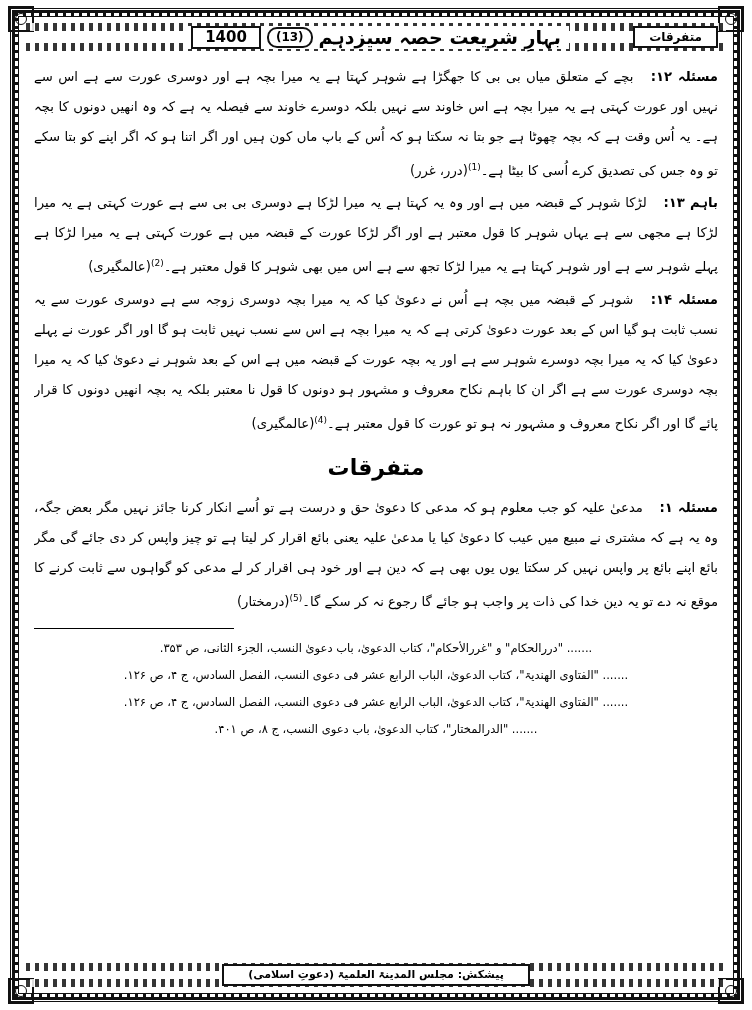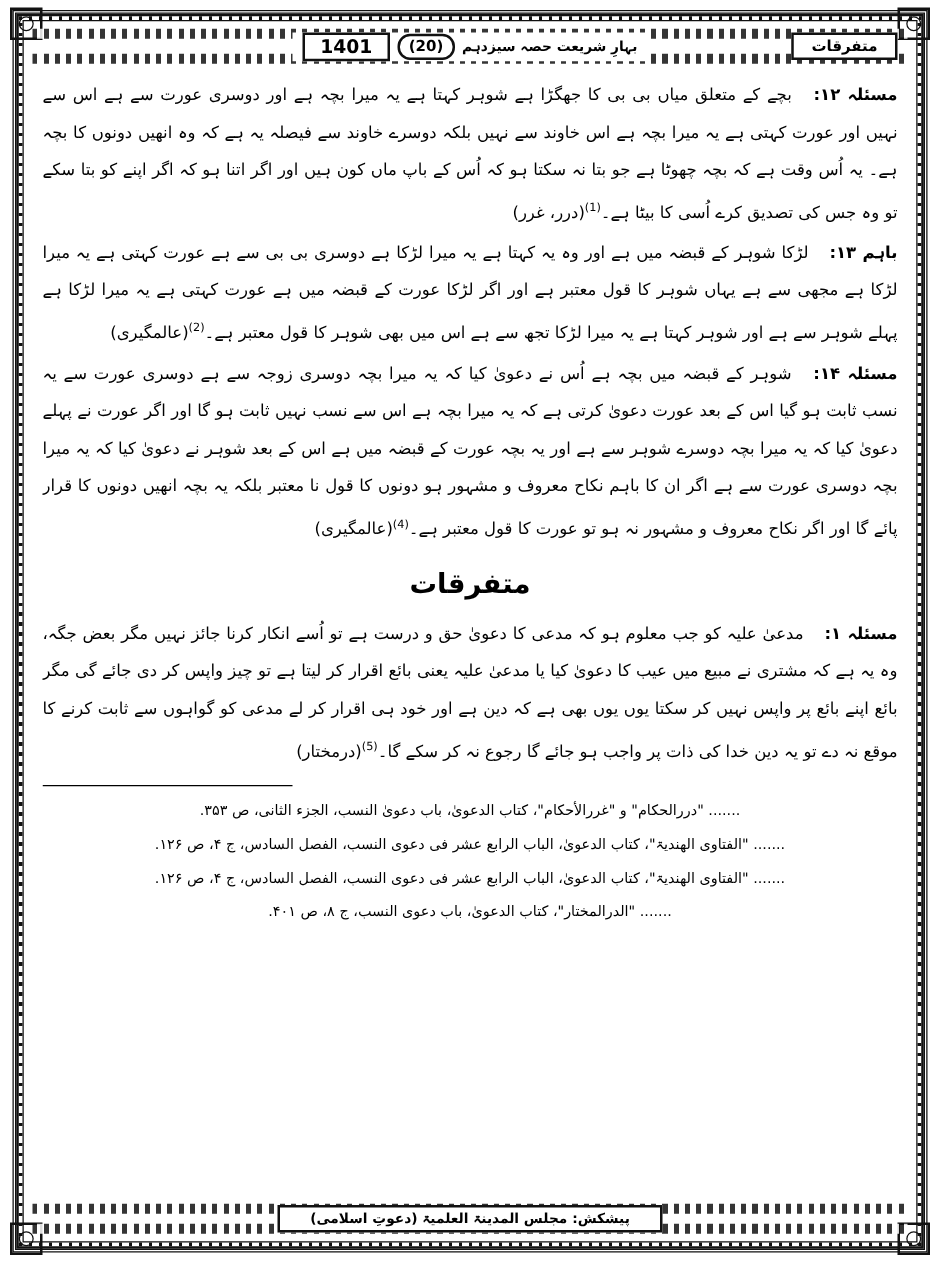--- a/index.html
+++ b/index.html
@@ -97,21 +97,21 @@
   }
   .hdr-title-wrap {
     display: flex;
     align-items: center;
     gap: 6px;
     background: #fff;
     padding: 0 8px;
   }
   .hdr-title {
     font-family: "DejaVu Sans", sans-serif;
-    font-size: 11px;
+    font-size: 19px;
     font-weight: bold;
     white-space: nowrap;
   }
   .hdr-part {
     border: 2px solid #111;
     border-radius: 10px;
     padding: 0 7px;
     font-size: 12px;
     font-weight: bold;
     line-height: 17px;
@@ -224,22 +224,22 @@
   <div class="corner bl"></div>
   <div class="corner br"></div>
 
   <div class="header-band">
     <div class="band-rule top"></div>
     <div class="band-rule bottom"></div>
 
     <div class="hdr-center">
       <div class="hdr-title-wrap">
         <span class="hdr-title">بہارِ شریعت حصہ سیزدہم</span>
-        <span class="hdr-part">(20)</span>
-        <span class="hdr-pageno">1401</span>
+        <span class="hdr-part">(13)</span>
+        <span class="hdr-pageno">1400</span>
       </div>
     </div>
     <div class="hdr-chapter">متفرقات</div>
   </div>
 
   <div class="content">
 
     <p class="para">
       <span class="masla-label">مسئلہ ۱۲:</span><span> بچے کے متعلق میاں بی بی کا جھگڑا ہے شوہر کہتا ہے یہ میرا بچہ ہے اور دوسری عورت سے ہے اس سے نہیں اور عورت کہتی ہے یہ میرا بچہ ہے اس خاوند سے نہیں بلکہ دوسرے خاوند سے فیصلہ یہ ہے کہ وہ انھیں دونوں کا بچہ ہے۔ یہ اُس وقت ہے کہ بچہ چھوٹا ہے جو بتا نہ سکتا ہو کہ اُس کے باپ ماں کون ہیں اور اگر اتنا ہو کہ اگر اپنے کو بتا سکے تو وہ جس کی تصدیق کرے اُسی کا بیٹا ہے۔</span><sup>(1)</sup><span>(درر، غرر)</span>
     </p>

